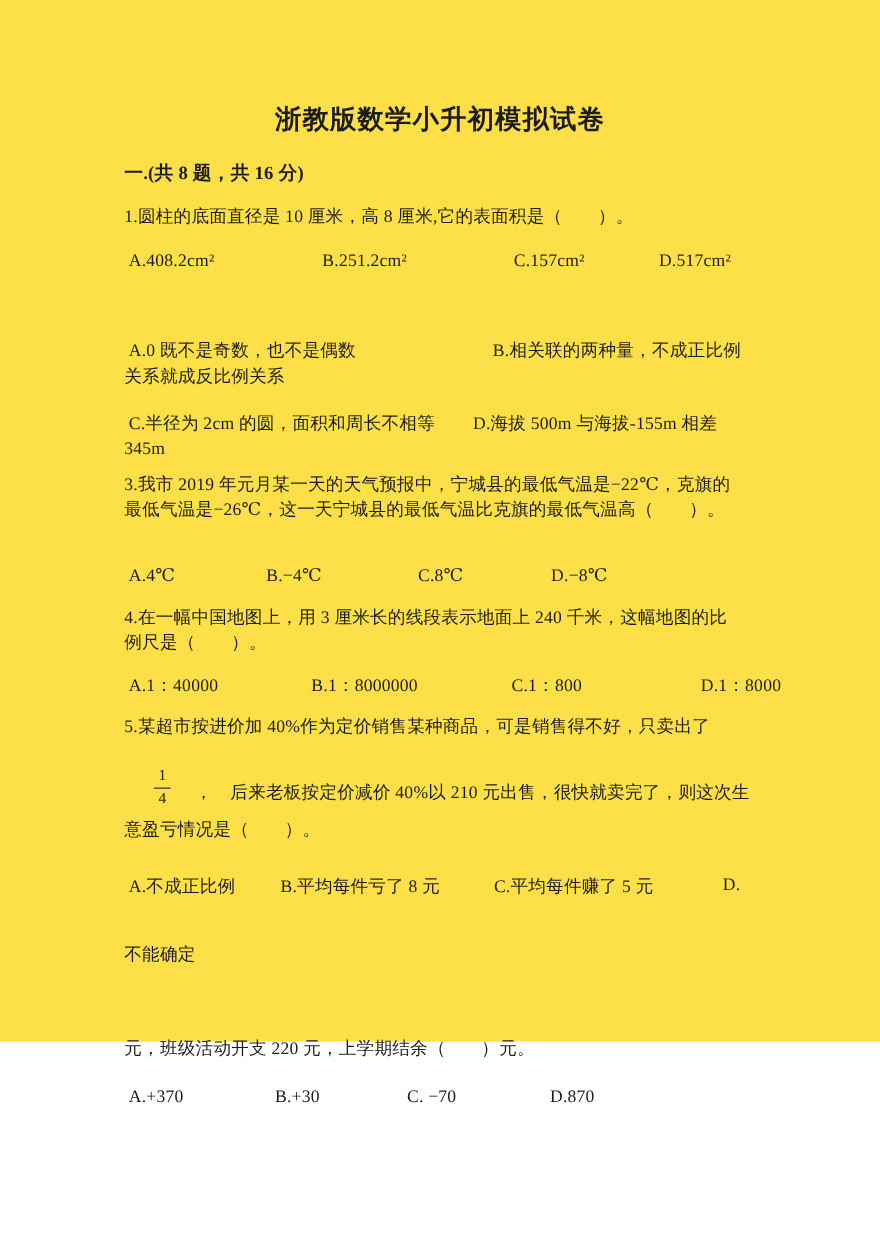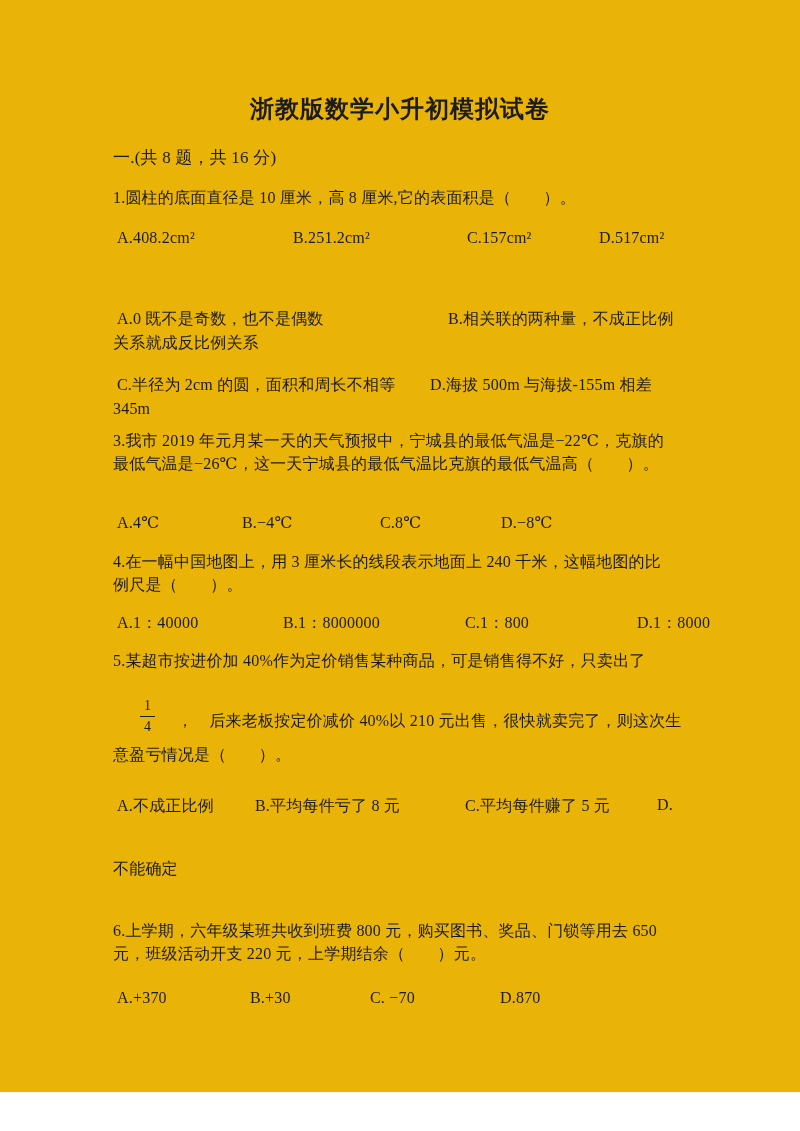--- a/index.html
+++ b/index.html
@@ -1,30 +1,30 @@
 <!DOCTYPE html>
 <html><head>
 <meta charset="utf-8">
 <style>
   html,body{margin:0;padding:0;}
   body{
     width:800px;height:1131px;background:#ffffff;overflow:hidden;
     font-family:"Liberation Serif","DejaVu Serif",serif;
     color:#1c1c1c;
   }
-  .page{position:relative;width:800px;height:1092px;background:#eab308;}
+  .page{position:relative;width:800px;height:947px;background:#fde047;}
   .t{
     position:absolute;left:113px;font-size:16px;line-height:22px;
     white-space:nowrap;letter-spacing:0.2px;
   }
   .title{
     left:0;width:800px;text-align:center;font-size:24px;font-weight:bold;
     letter-spacing:1px;line-height:30px;
   }
-  .section{font-size:17px;font-weight:normal;}
+  .section{font-size:17px;font-weight:bold;}
   .opts{position:absolute;left:113px;right:0;height:22px;}
   .opt{position:absolute;top:0;font-size:16px;white-space:nowrap;letter-spacing:0.2px;}
   .frac{
     position:absolute;display:inline-flex;flex-direction:column;align-items:center;
     font-size:14px;line-height:1;
   }
   .frac .num{padding:0 4px 3px 4px;border-bottom:1.2px solid #1c1c1c;}
   .frac .den{padding:3px 4px 0 4px;}
 </style>
 </head>
@@ -75,26 +75,25 @@
   <div class="t" style="top:650px">5.某超市按进价加 40%作为定价销售某种商品，可是销售得不好，只卖出了</div>
   <span class="frac" style="left:140px;top:699px">
     <span class="num">1</span>
     <span class="den">4</span>
   </span>
   <div class="t" style="top:710px;left:177px">，　后来老板按定价减价 40%以 210 元出售，很快就卖完了，则这次生</div>
   <div class="t" style="top:744px">意盈亏情况是（　　）。</div>
   <div class="opts" style="top:796px">
     <span class="opt" style="left:4px">A.不成正比例</span>
     <span class="opt" style="left:142px">B.平均每件亏了 8 元</span>
-    <span class="opt" style="left:352px">C.平均每件赚了 5 元</span>
+    <span class="opt" style="left:336px">C.平均每件赚了 5 元</span>
     <span class="opt" style="left:544px">D.</span>
   </div>
   <div class="t" style="top:858px">不能确定</div>
 
-  <div class="t" style="top:920px">6.上学期，六年级某班共收到班费 800 元，购买图书、奖品、门锁等用去 650</div>
   <div class="t" style="top:943px">元，班级活动开支 220 元，上学期结余（　　）元。</div>
   <div class="opts" style="top:989px">
     <span class="opt" style="left:4px">A.+370</span>
     <span class="opt" style="left:137px">B.+30</span>
     <span class="opt" style="left:257px">C. −70</span>
     <span class="opt" style="left:387px">D.870</span>
   </div>
 
 </div>
 

